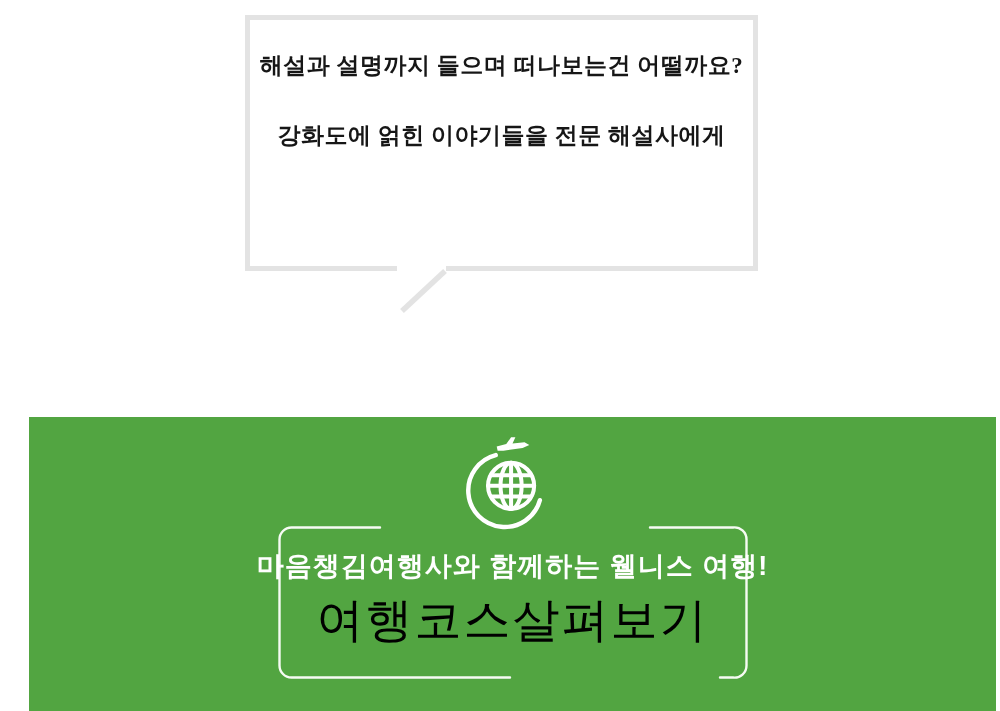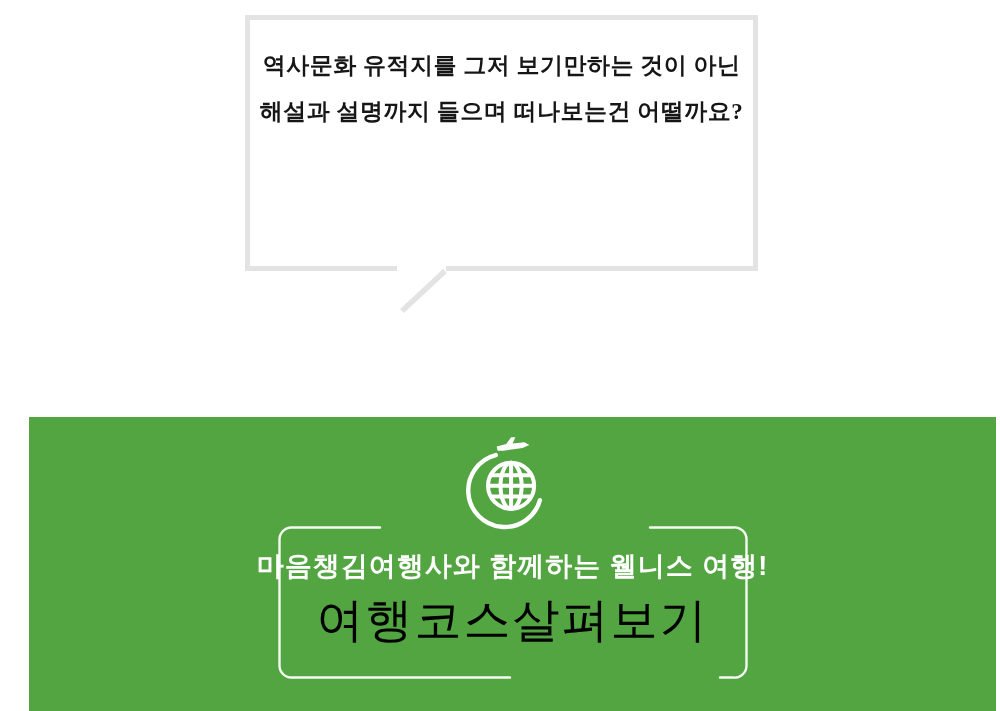--- a/index.html
+++ b/index.html
@@ -103,23 +103,23 @@
     white-space: nowrap;
   }
 </style>
 </head>
 <body>
 
 <div class="page">
 
   <div class="bubble-wrap">
     <div class="bubble">
-      <div class="bubble-line">역사문화 유적지를 그저 보기만하는 것이 아닌</div>
       <div class="bubble-line">해설과 설명까지 들으며 떠나보는건 어떨까요?</div>
       <div class="bubble-spacer"></div>
+      <div class="bubble-line">강화도에 얽힌 이야기들을 전문 해설사에게</div>
     </div>
     <div class="tail-gap"></div>
     <svg class="tail-svg" viewBox="0 0 70 56">
       <line x1="60" y1="6" x2="17" y2="46" stroke="#e3e3e3" stroke-width="5.5"></line>
     </svg>
   </div>
 
   <div class="banner">
 
     <svg class="globe-svg" viewBox="0 0 100 100">

